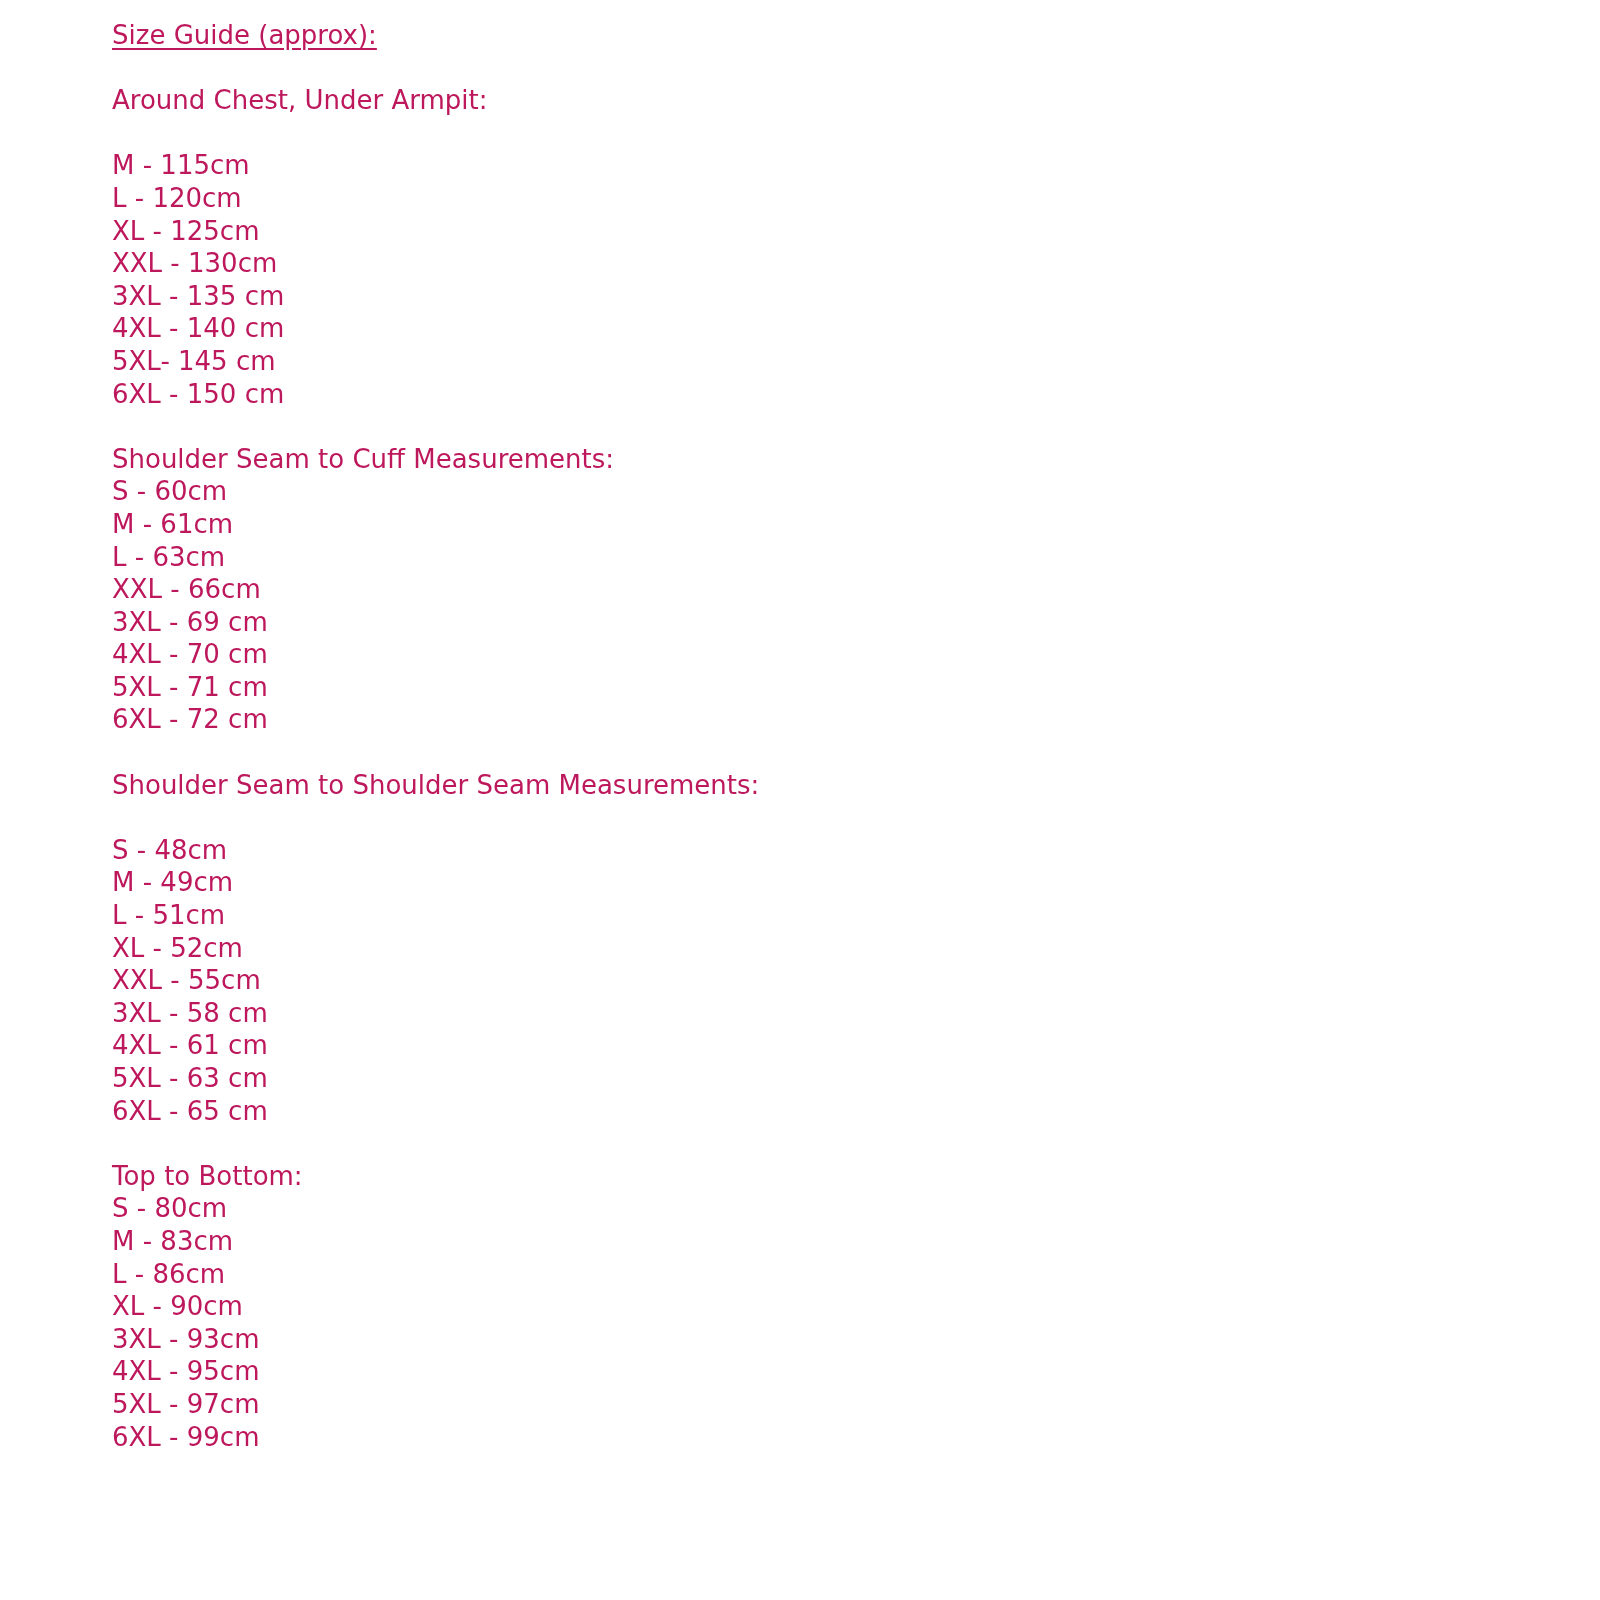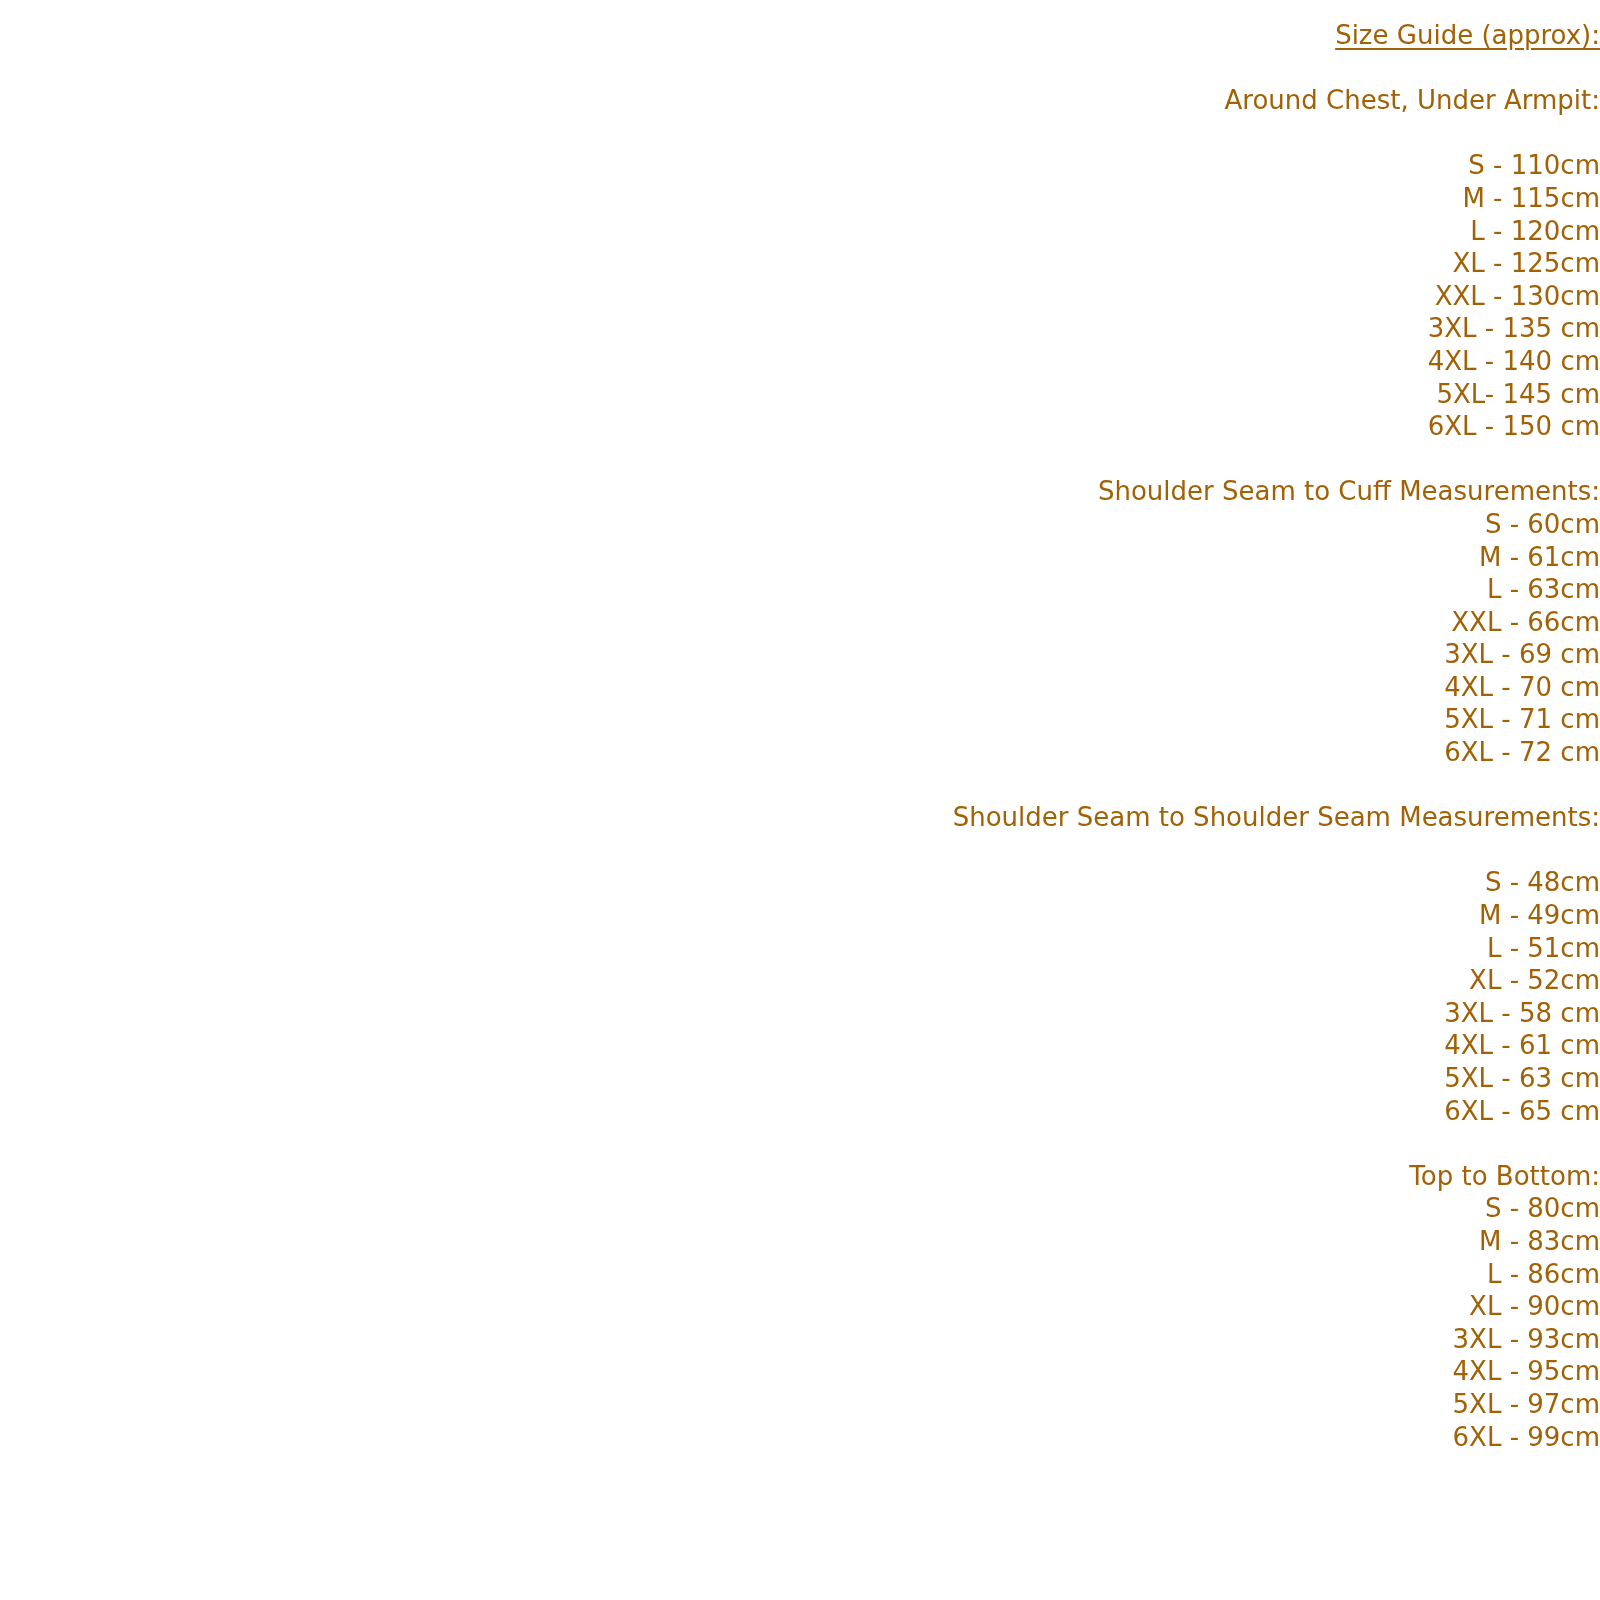--- a/index.html
+++ b/index.html
@@ -10,25 +10,25 @@
   .page {
     width: 1600px;
     height: 1600px;
     box-sizing: border-box;
     background: #ffffff;
     overflow: hidden;
   }
   .doc {
     box-sizing: border-box;
     padding: 19px 0 0 112px; 
-    text-align: right;
+    text-align: left;
     font-family: "DejaVu Sans", "Liberation Sans", sans-serif;
     font-size: 26px;
     line-height: 32.6px;
-    color: #a16207;
+    color: #be185d;
     -webkit-font-smoothing: antialiased;
   }
   .line {
     min-height: 32.6px;
     white-space: pre-wrap;
   }
   .title {
     font-size: 26px;
     font-weight: normal;
     margin: 0;
@@ -41,21 +41,20 @@
 </head>
 <body>
 
 <div class="page">
   <main class="doc">
     <h1 class="line title">Size Guide (approx):</h1>
     <div id="sections">
         <div class="line blank"></div>
         <div class="line heading">Around Chest, Under Armpit:</div>
         <div class="line blank"></div>
-        <div class="line size-row">S - 110cm</div>
         <div class="line size-row">M - 115cm</div>
         <div class="line size-row">L - 120cm</div>
         <div class="line size-row">XL - 125cm</div>
         <div class="line size-row">XXL - 130cm</div>
         <div class="line size-row">3XL - 135 cm</div>
         <div class="line size-row">4XL - 140 cm</div>
         <div class="line size-row">5XL- 145 cm</div>
         <div class="line size-row">6XL - 150 cm</div>
         <div class="line blank"></div>
         <div class="line heading">Shoulder Seam to Cuff Measurements:</div>
@@ -67,20 +66,21 @@
         <div class="line size-row">4XL - 70 cm</div>
         <div class="line size-row">5XL - 71 cm</div>
         <div class="line size-row">6XL - 72 cm</div>
         <div class="line blank"></div>
         <div class="line heading">Shoulder Seam to Shoulder Seam Measurements:</div>
         <div class="line blank"></div>
         <div class="line size-row">S - 48cm</div>
         <div class="line size-row">M - 49cm</div>
         <div class="line size-row">L - 51cm</div>
         <div class="line size-row">XL - 52cm</div>
+        <div class="line size-row">XXL - 55cm</div>
         <div class="line size-row">3XL - 58 cm</div>
         <div class="line size-row">4XL - 61 cm</div>
         <div class="line size-row">5XL - 63 cm</div>
         <div class="line size-row">6XL - 65 cm</div>
         <div class="line blank"></div>
         <div class="line heading">Top to Bottom:</div>
         <div class="line size-row">S - 80cm</div>
         <div class="line size-row">M - 83cm</div>
         <div class="line size-row">L - 86cm</div>
         <div class="line size-row">XL - 90cm</div>

